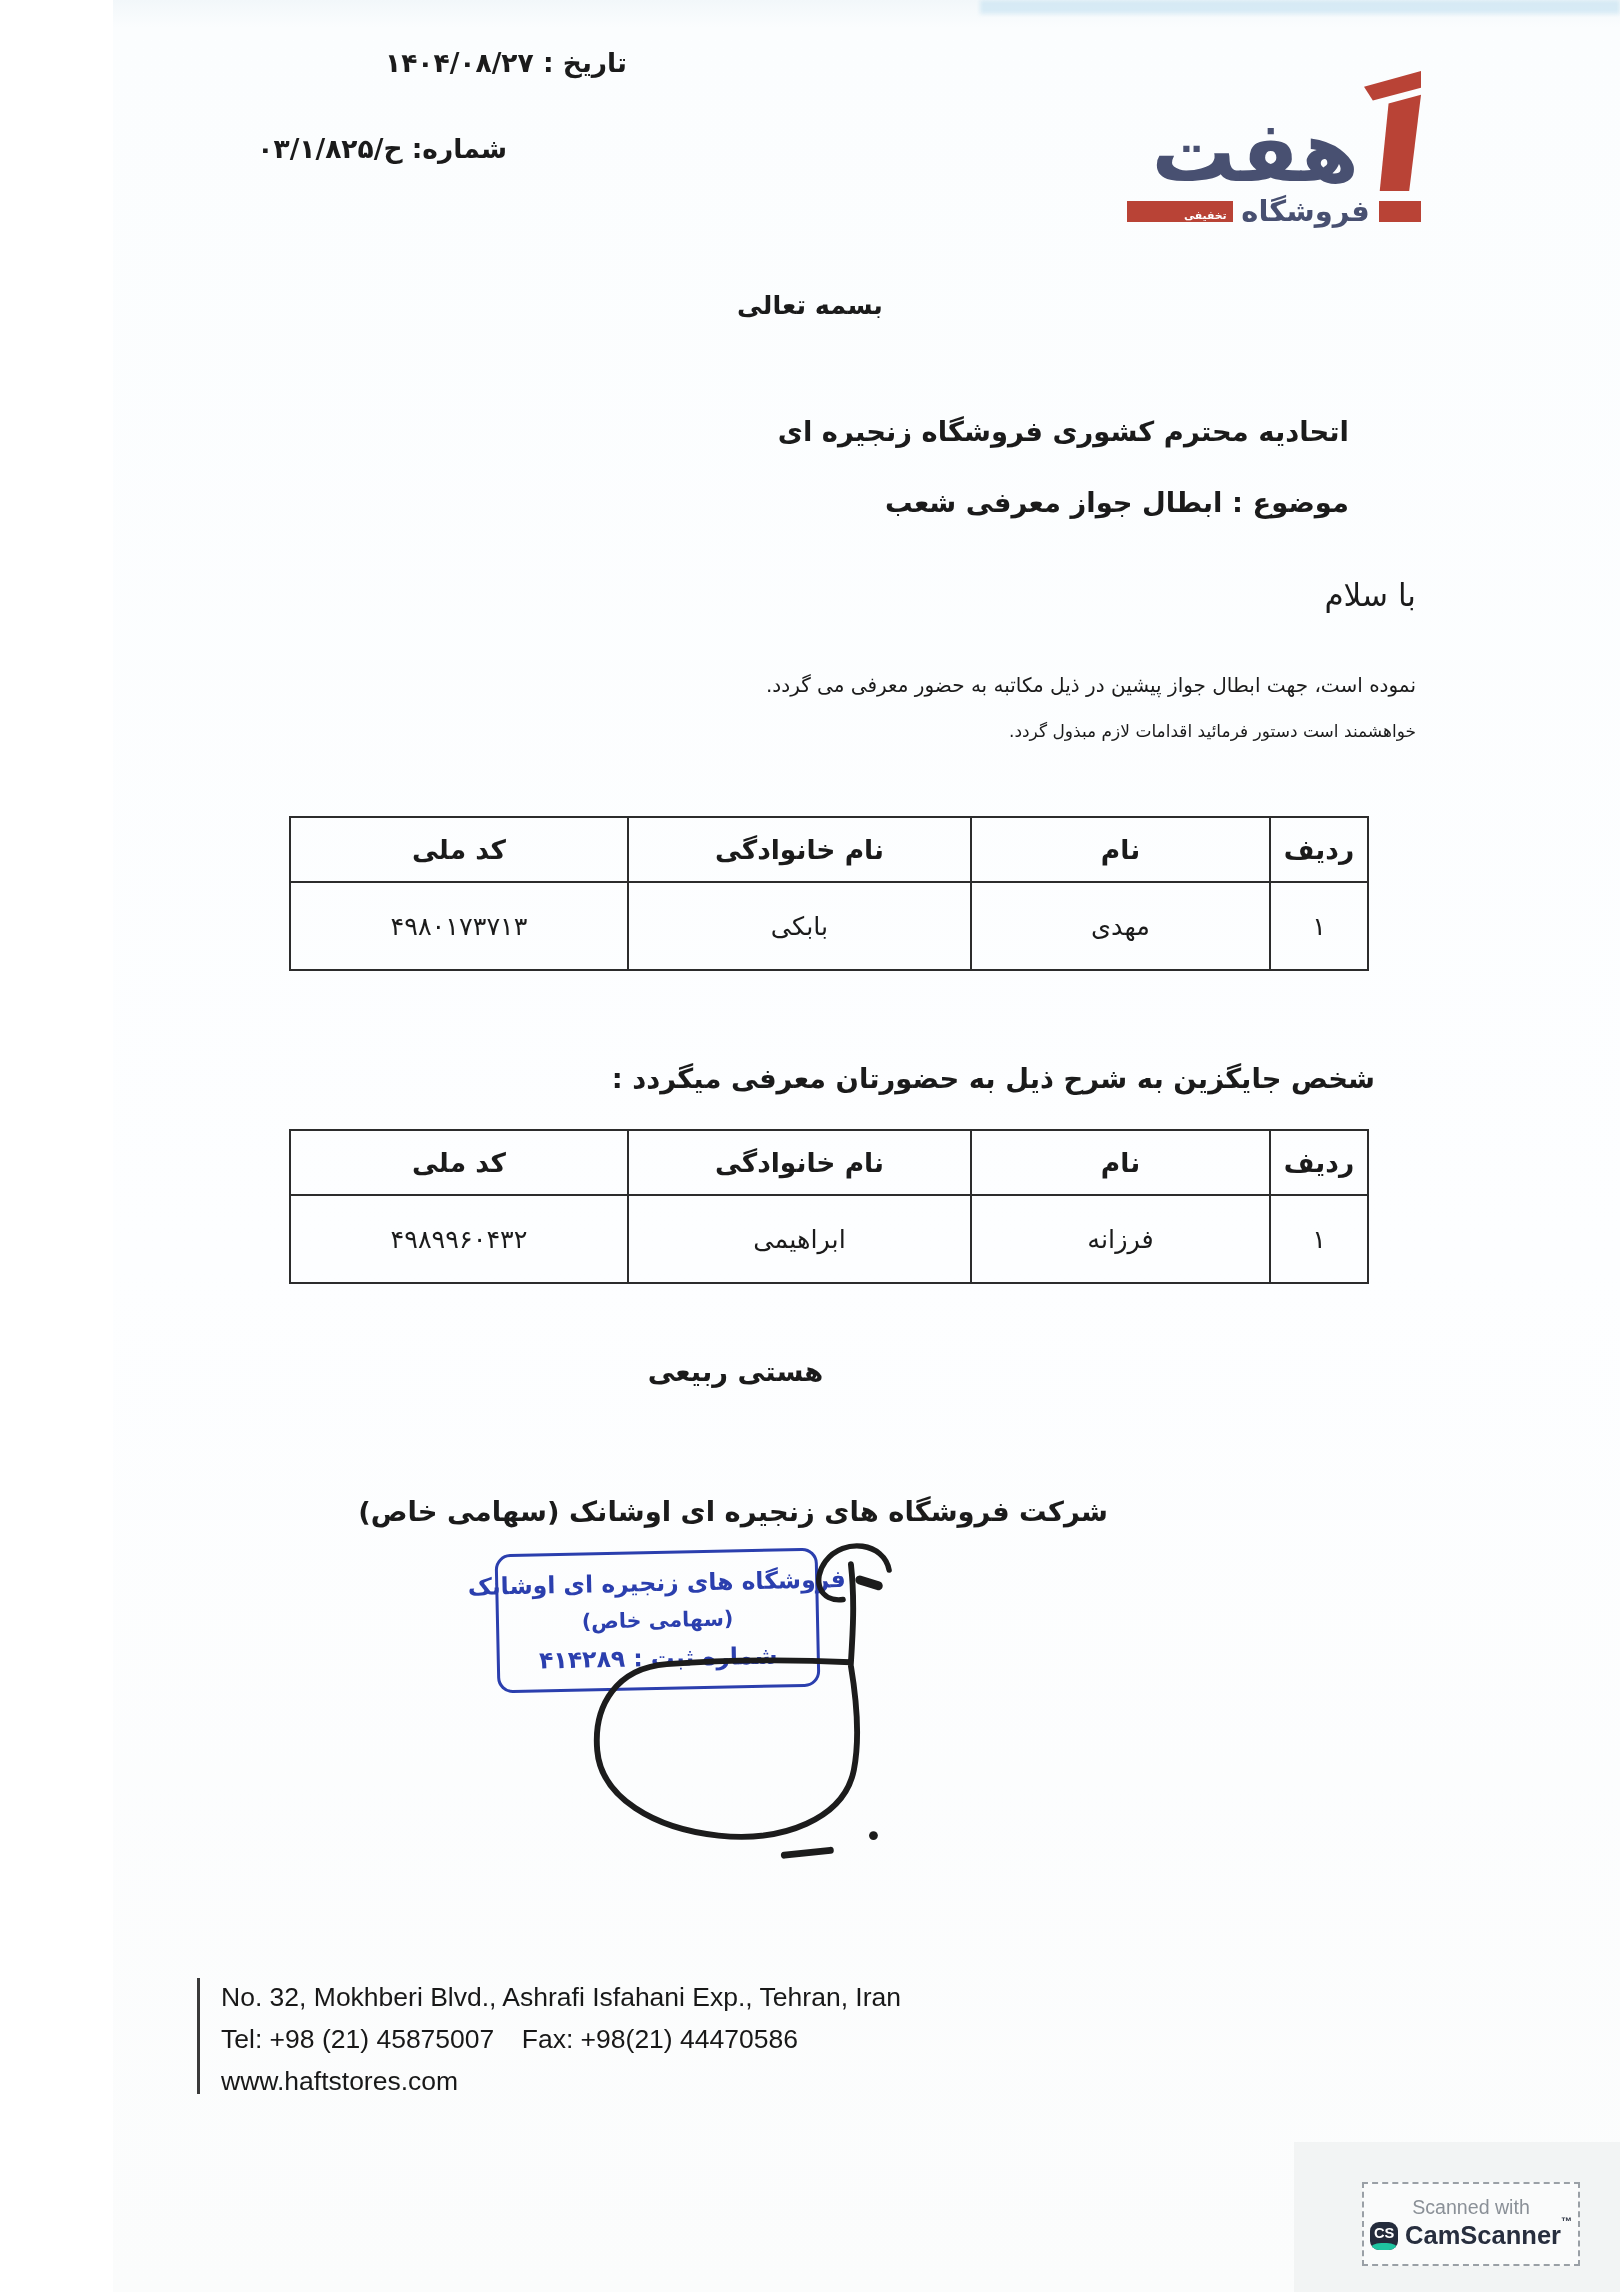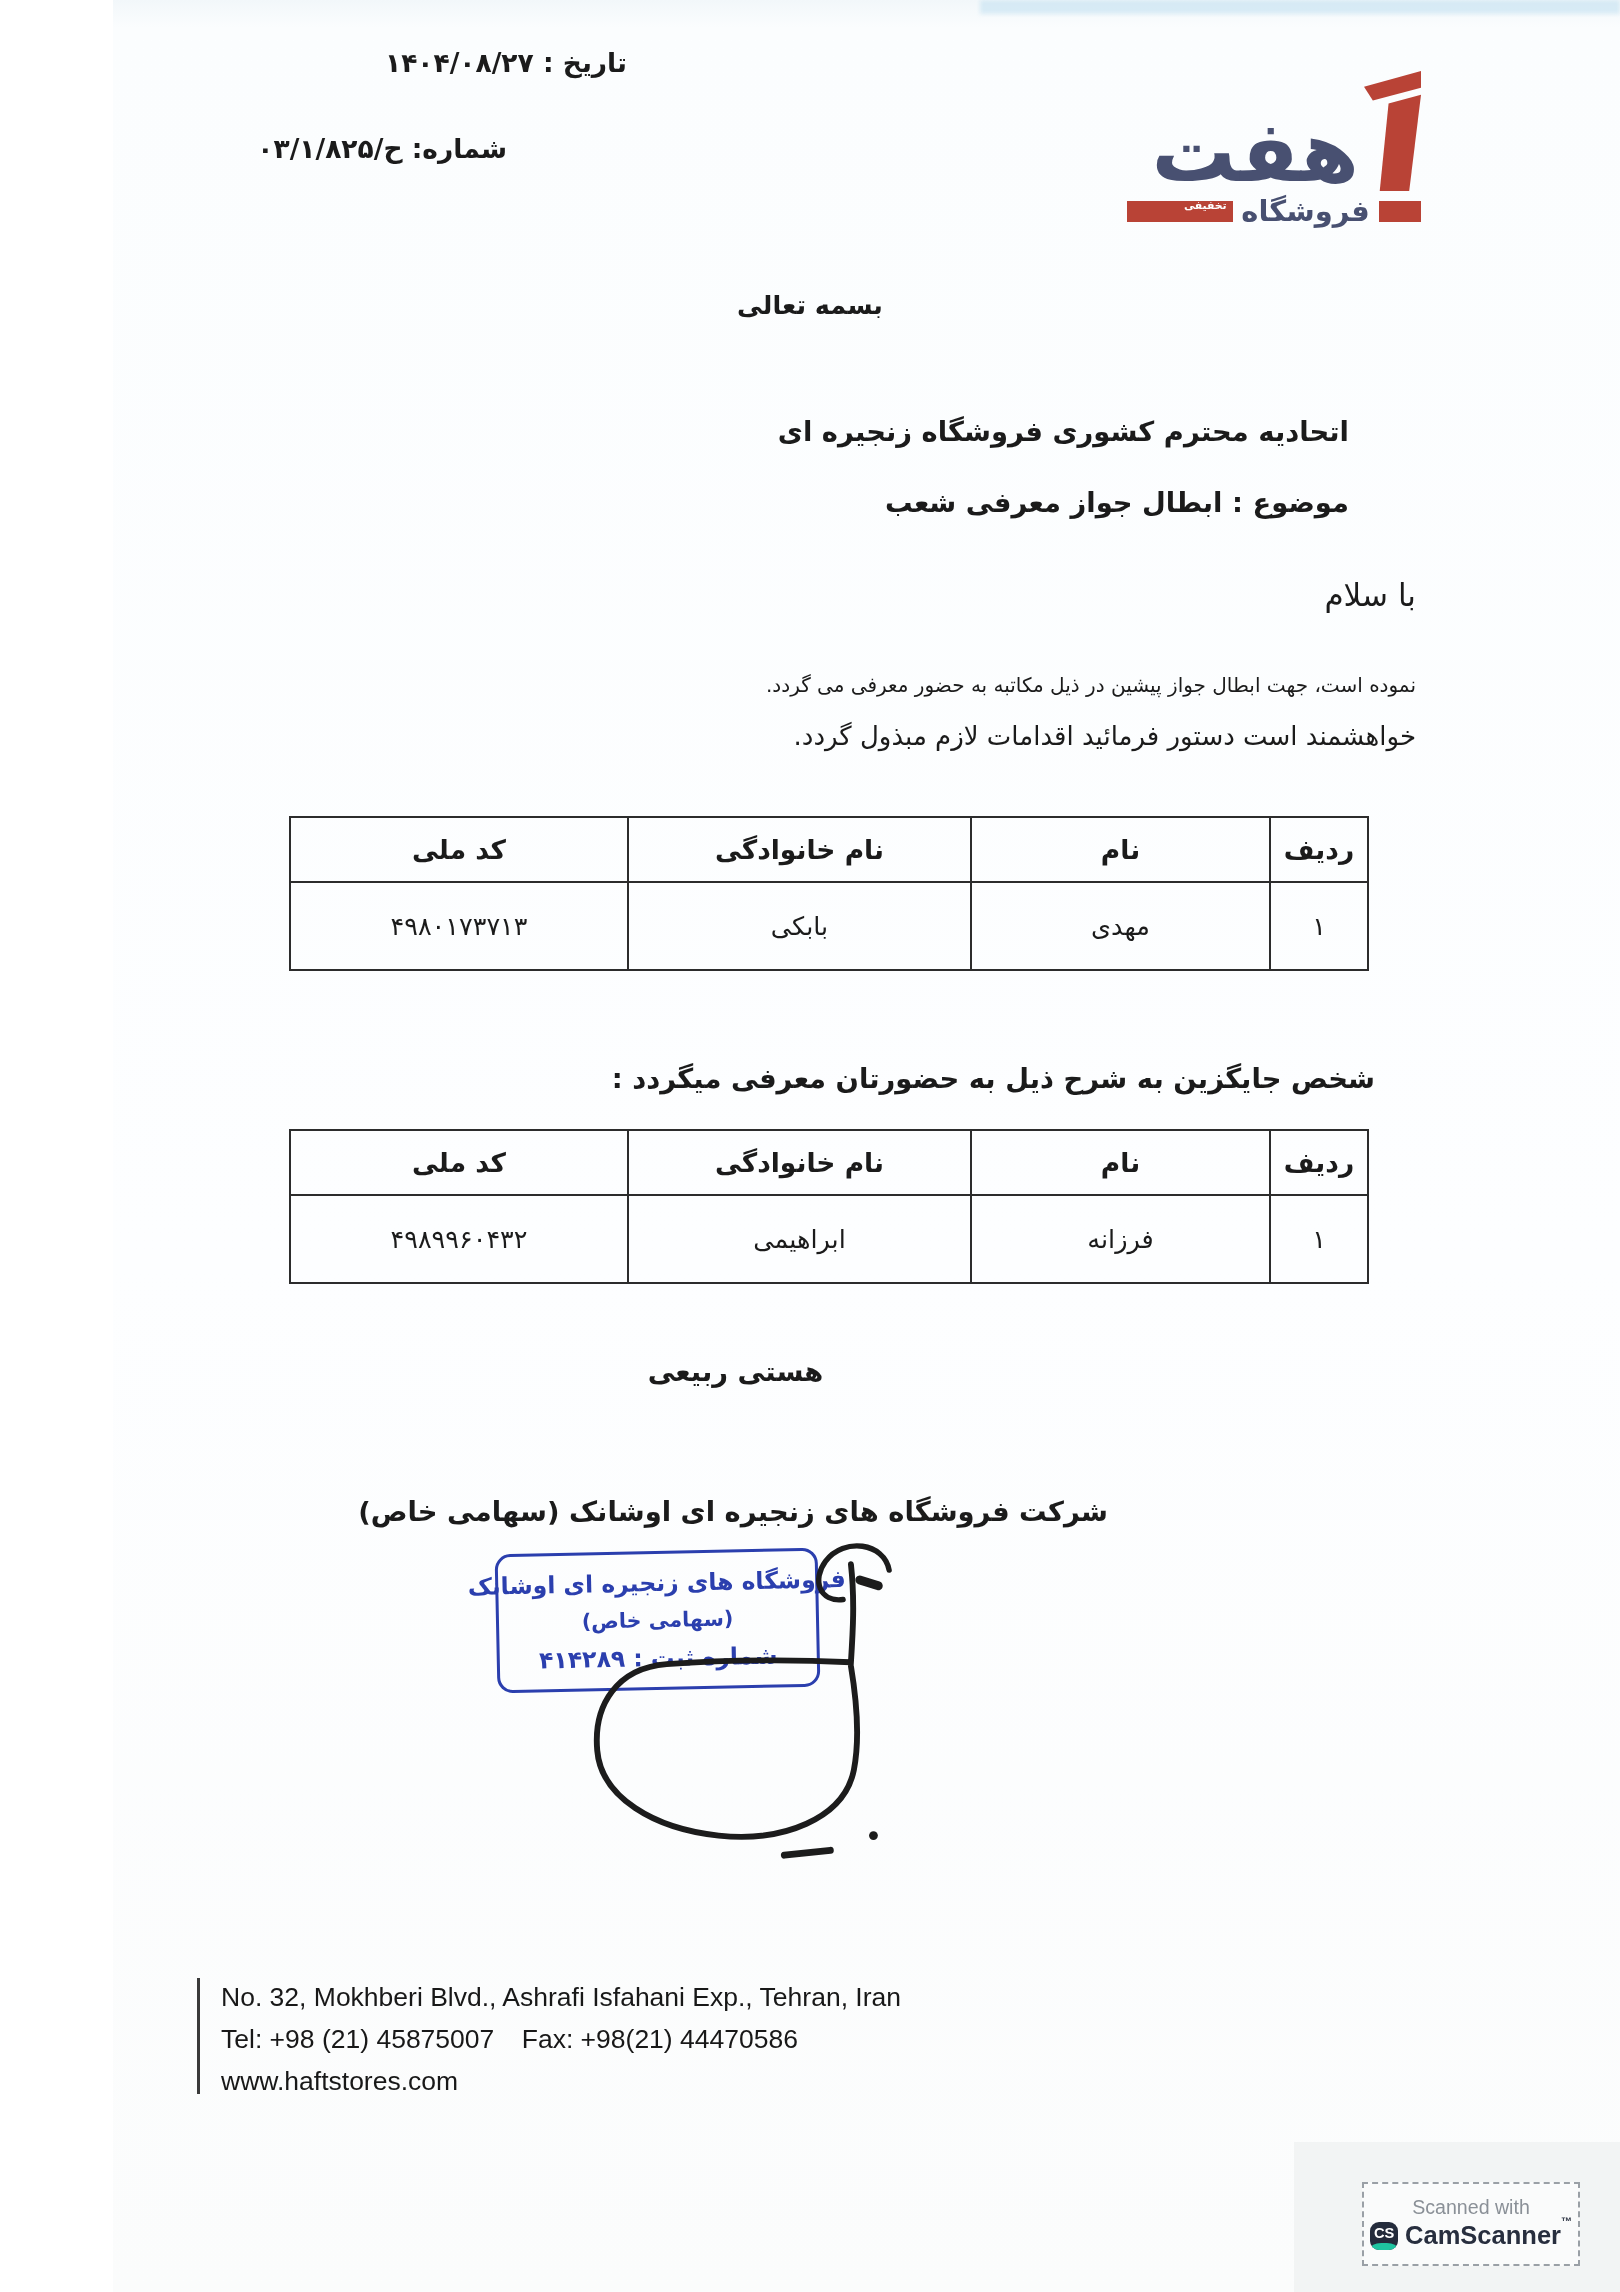--- a/index.html
+++ b/index.html
@@ -17,32 +17,32 @@
   
   .date-line{top:47px;right:993px;font-size:26.5px;font-weight:bold;}
   .number-line{top:133px;right:1113px;font-size:26.5px;font-weight:bold;}
   .num-val{direction:ltr;unicode-bidi:isolate;}
 
   
   .logo{left:1127px;top:71px;width:294px;}
   .logo-row1{display:flex;justify-content:flex-end;align-items:flex-end;gap:4.9px;}
   .logo-word{font-size:84px;line-height:.92;font-weight:bold;color:#485071;letter-spacing:-2px;}
   .logo-row2{display:flex;justify-content:flex-end;align-items:center;gap:8.8px;margin-top:5.9px;}
-  .disc-bar{width:120px;height:20.6px;background:#b94336;display:flex;align-items:flex-start;justify-content:flex-end;padding:0 5.9px;box-sizing:border-box;}
+  .disc-bar{width:120px;height:20.6px;background:#b94336;display:flex;align-items:flex-end;justify-content:flex-end;padding:0 5.9px;box-sizing:border-box;}
   .disc-bar span{color:#fff;font-size:10.8px;font-weight:bold;line-height:1;}
   .store-word{font-size:29px;color:#485071;font-weight:bold;line-height:1;}
   .red-block{width:49px;height:20.6px;background:#b94336;}
 
   .bismillah{top:290px;left:0;width:1620px;text-align:center;font-size:25.5px;font-weight:bold;}
   .recipient{top:416px;right:271px;font-size:27.4px;font-weight:bold;}
   .subject{top:487px;right:271px;font-size:27.4px;font-weight:bold;}
   .salutation{top:577px;right:204px;font-size:31px;}
   .body1{top:624px;right:204px;font-size:23.5px;}
   .body2{top:673px;right:204px;font-size:20px;}
-  .body3{top:721px;right:204px;font-size:26px;}
+  .body3{top:721px;right:204px;font-size:17px;}
 
   
   .doc-table{position:absolute;left:289px;width:1078px;border-collapse:collapse;table-layout:fixed;
     direction:rtl;background:transparent;}
   .doc-table.t1{top:816px;}
   .doc-table.t2{top:1129px;}
   .doc-table th,.doc-table td{border:2.5px solid #2c2c2c;text-align:center;padding:0;}
   .doc-table th{height:63px;font-size:26.5px;font-weight:bold;}
   .doc-table td{height:86px;font-size:25.5px;font-weight:normal;vertical-align:middle;}
   col.c-row{width:98px;}col.c-name{width:299px;}col.c-family{width:343px;}col.c-code{width:338px;}

